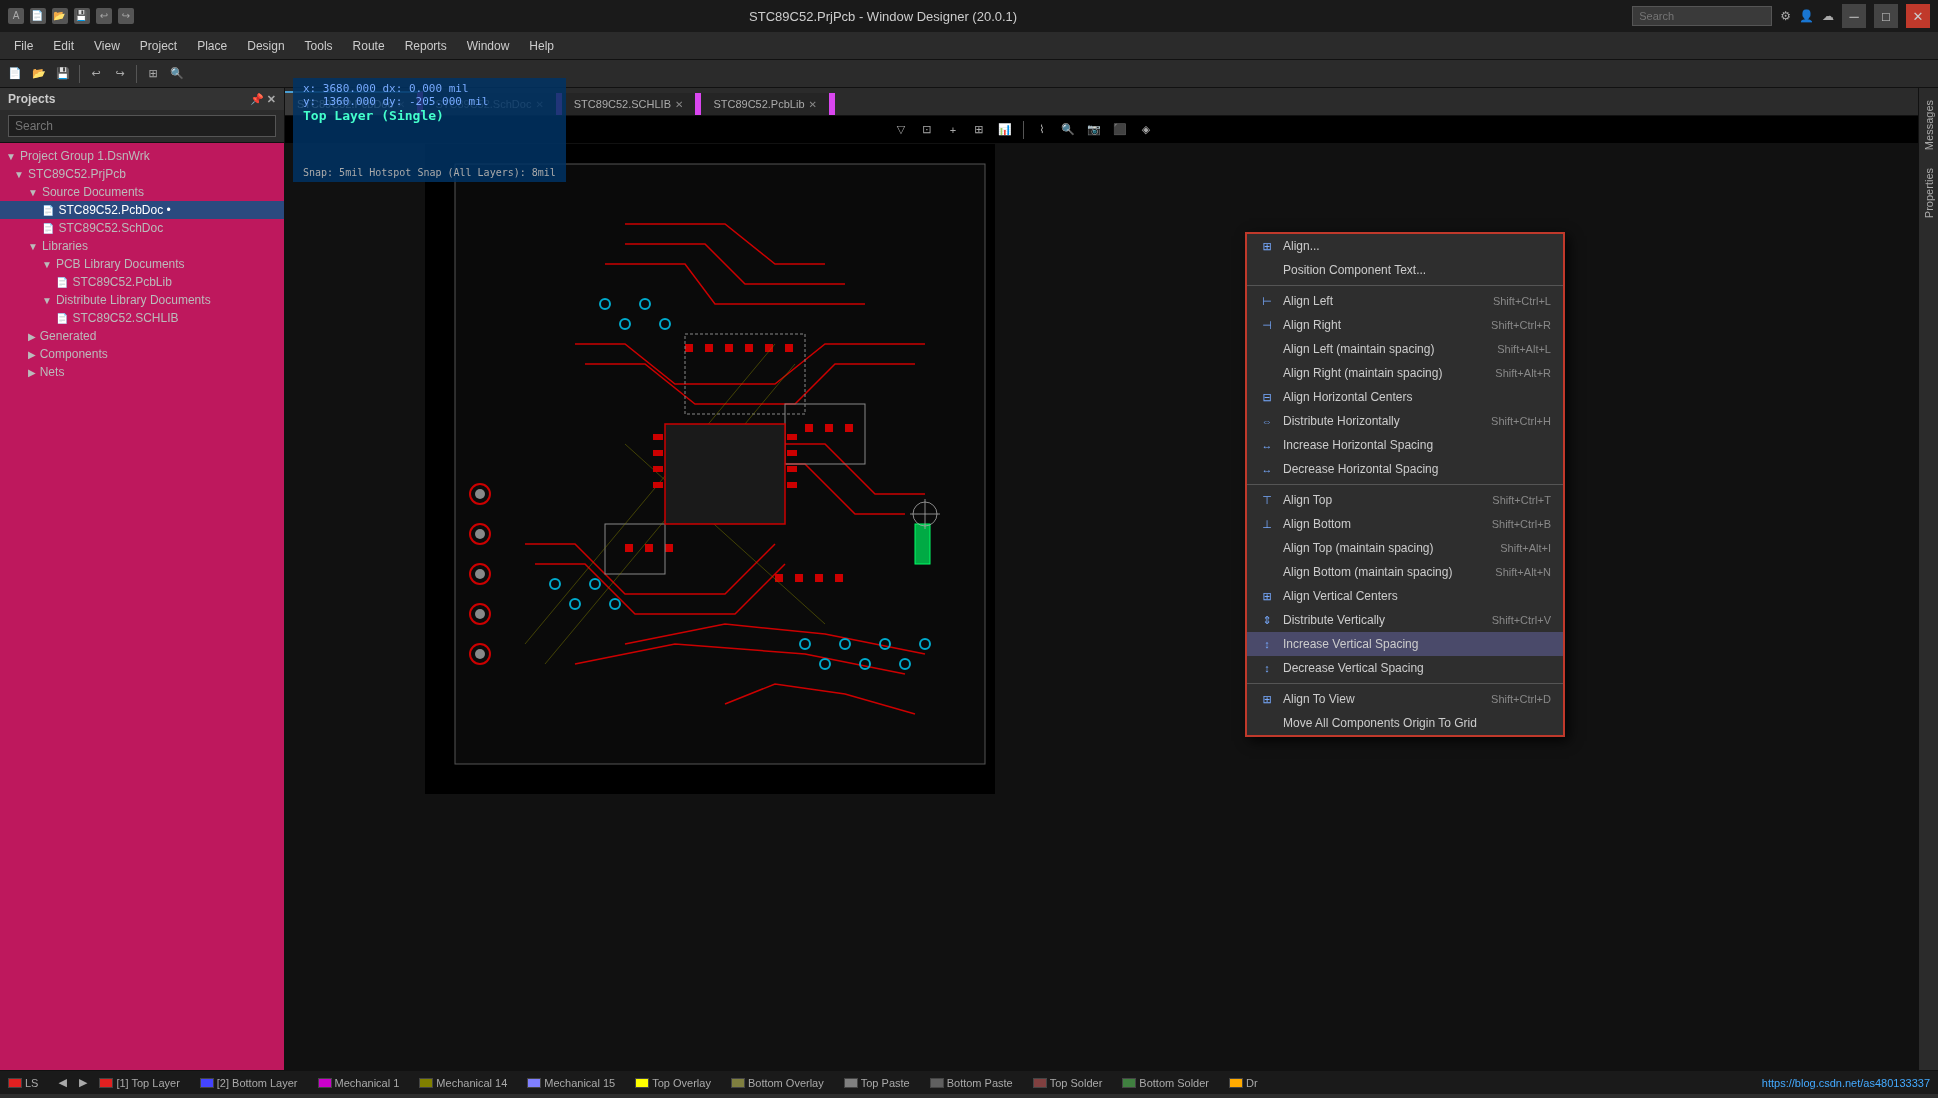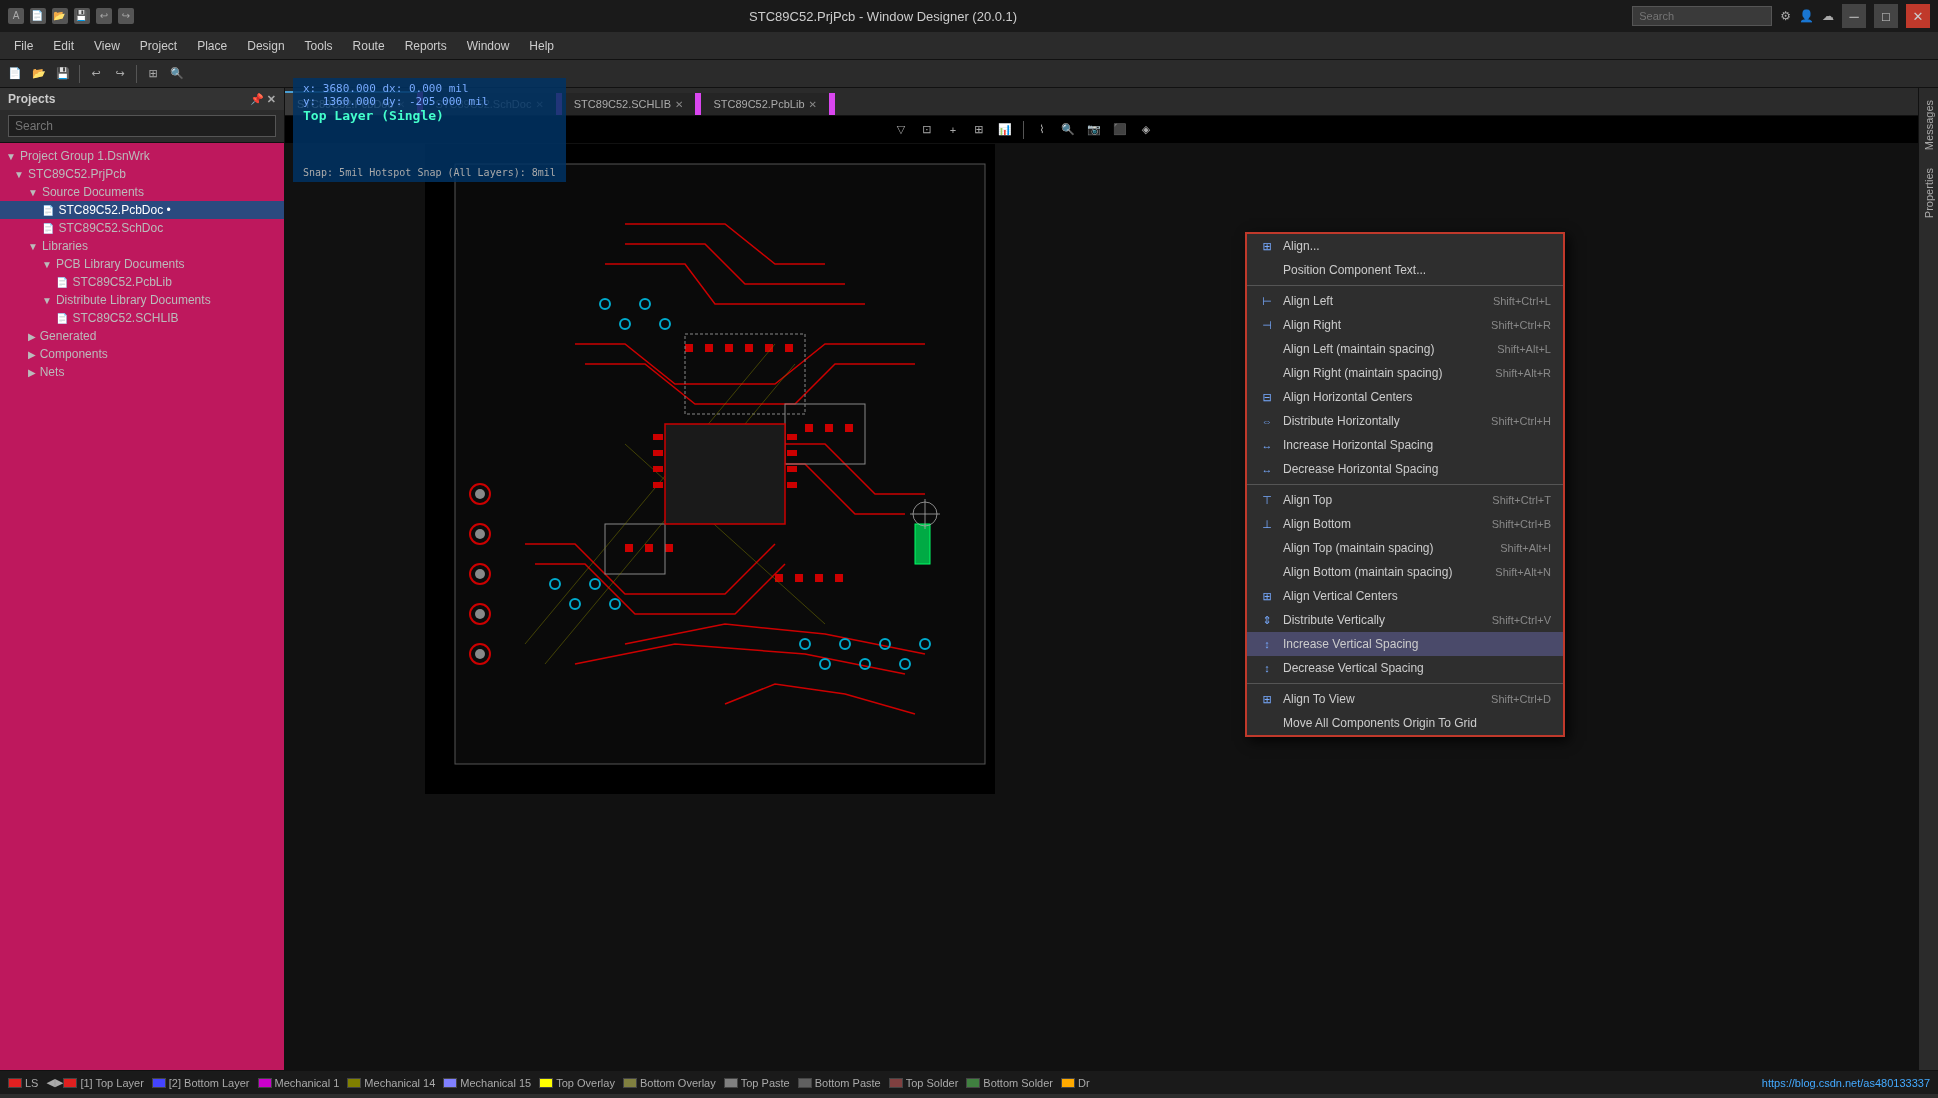--- a/index.html
+++ b/index.html
@@ -67,21 +67,21 @@
     
     #context-menu { position: absolute; top: 88px; left: 960px; background: #2e2e2e; border: 2px solid #c0392b; z-index: 100; min-width: 320px; box-shadow: 4px 4px 12px rgba(0,0,0,0.8); }
     .ctx-separator { height: 1px; background: #555; margin: 3px 0; }
     .ctx-item { display: flex; align-items: center; padding: 4px 12px; color: #ccc; cursor: pointer; font-size: 12px; white-space: nowrap; gap: 8px; }
     .ctx-item-label { flex: 1; }
     .ctx-item-shortcut { color: #888; font-size: 11px; margin-left: auto; }
     .ctx-item-icon { width: 16px; height: 16px; display: flex; align-items: center; justify-content: center; color: #7af; font-size: 11px; }
 
     
     #status-bar { background: #1a1a1a; height: 24px; display: flex; align-items: center; padding: 0 8px; font-size: 11px; color: #aaa; gap: 0; border-top: 1px solid #111; }
-    #status-left { display: flex; align-items: center; }
+    #status-left { display: flex; align-items: center; gap: 12px; }
     #status-right { margin-left: auto; color: #4af; }
     .layer-swatch { display: inline-flex; align-items: center; gap: 3px; margin-right: 8px; }
     .swatch { width: 14px; height: 10px; display: inline-block; border: 1px solid #444; }
 
     
     #right-sidebar { width: 20px; background: #2b2b2b; border-left: 1px solid #111; display: flex; flex-direction: column; align-items: center; padding-top: 4px; gap: 2px; }
     .right-tab { writing-mode: vertical-rl; transform: rotate(180deg); padding: 8px 3px; color: #aaa; cursor: pointer; font-size: 11px; white-space: nowrap; }
   </style>
 </head>
 <body>

